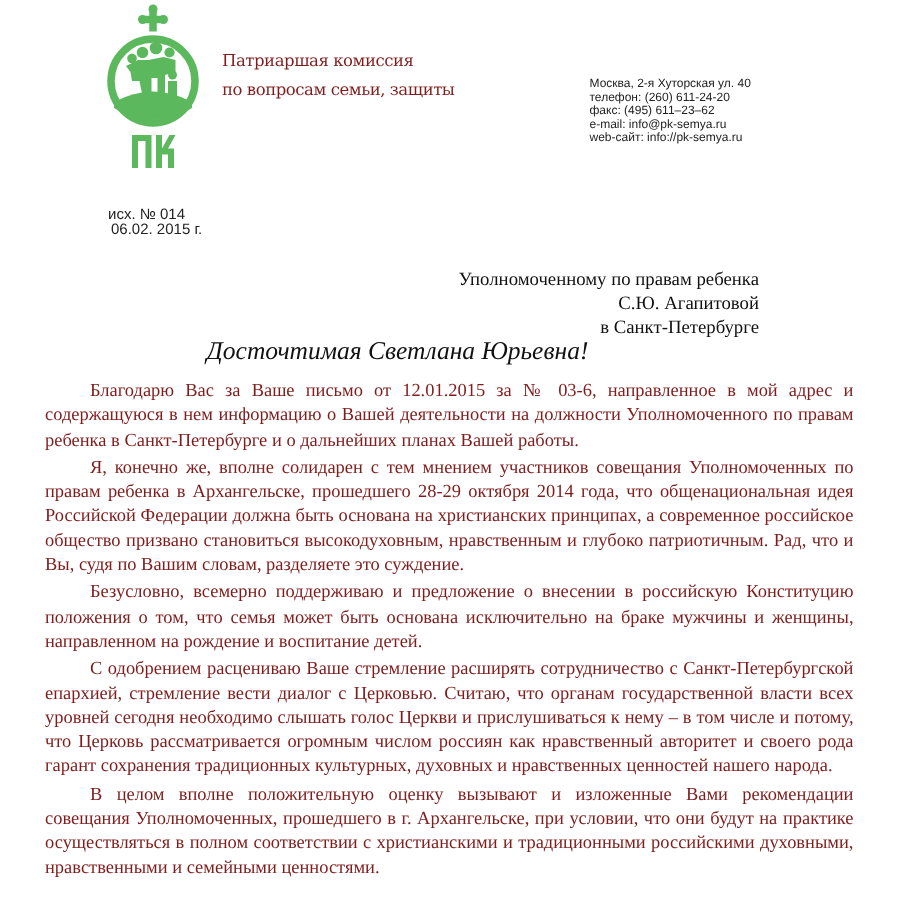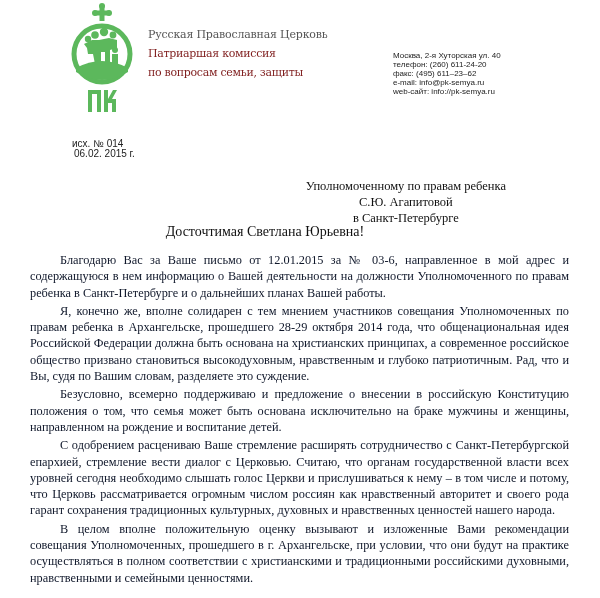--- a/index.html
+++ b/index.html
@@ -4,23 +4,23 @@
 <style>
   html, body { margin: 0; padding: 0; background: #ffffff; }
   body { width: 600px; height: 598px; position: relative; overflow: hidden; }
   .logo { position: absolute; left: 62px; top: 2px; width: 80px; height: 118px; }
   .org { position: absolute; left: 148px; top: 28px; }
   .org-sub { font-family: "DejaVu Serif", serif; font-size: 11px; color: #555; letter-spacing: -0.2px; }
   .org-title { font-family: "DejaVu Serif", serif; font-size: 11px; line-height: 19px; color: #7f1d1d; margin-top: 3px; letter-spacing: -0.3px; }
   .contacts { position: absolute; left: 393px; top: 51px; font-family: "Liberation Sans", sans-serif; font-size: 8px; line-height: 9px; color: #222; }
   .outno { position: absolute; left: 72px; top: 139px; font-family: "Liberation Sans", sans-serif; font-size: 10px; line-height: 9.5px; color: #222; }
   .outno .d { padding-left: 2px; }
-  .addressee { position: absolute; right: 94px; top: 178px; text-align: center; font-family: "Liberation Serif", serif; font-size: 12.5px; line-height: 16px; color: #111; }
-  .greeting { position: absolute; left: 0; width: 520px; top: 224px; text-align: center; font-family: "Liberation Serif", serif; font-size: 14px; color: #111; padding-left: 10px; box-sizing: border-box; }
-  .body { position: absolute; left: 30px; width: 539px; top: 252px; font-family: "Liberation Serif", serif; font-size: 12.3px; line-height: 16.3px; color: #0f172a; }
+  .addressee { position: absolute; right: 94px; top: 178px; text-align: right; font-family: "Liberation Serif", serif; font-size: 12.5px; line-height: 16px; color: #111; }
+  .greeting { position: absolute; left: 0; width: 520px; top: 224px; text-align: center; font-family: "Liberation Serif", serif; font-size: 17px; color: #111; padding-left: 10px; box-sizing: border-box; font-style: italic; }
+  .body { position: absolute; left: 30px; width: 539px; top: 252px; font-family: "Liberation Serif", serif; font-size: 12.3px; line-height: 16.3px; color: #7f1d1d; }
   .body p { margin: 0 0 0 0; text-indent: 30px; text-align: justify; }
   .body p + p { margin-top: 2px; }
 </style>
 </head>
 <body>
 
 <div class="logo">
   <svg width="80" height="118" viewBox="0 0 80 118">
     <g fill="#5cb85c">
 
@@ -42,21 +42,20 @@
       <path d="M22 42 L30 38 L37 38 L47 36 L55 38 L55 46 L48 48 L48 62 L43 62 L43 50 L39 50 L39 62 L33 62 L31 52 L26 52 L25 46 Z"></path>
       <rect x="50" y="52" width="6" height="12"></rect>
 
       <path d="M26 88 L39 88 L39 110 L35 110 L35 92 L30 92 L30 110 L26 110 Z"></path>
       <path d="M42 88 L46 88 L46 97 L51 88 L55 88 L50 97 L54 97 L54 110 L50 110 L50 101 L46 101 L46 110 L42 110 Z"></path>
     </g>
   </svg>
 </div>
 
 <div class="org">
-  <div class="org-sub">Русская Православная Церковь</div>
   <div class="org-title">
     <div>Патриаршая комиссия</div>
     <div>по вопросам семьи, защиты</div>
   </div>
 </div>
 
 <div class="contacts">
   <div>Москва, 2-я Хуторская ул. 40</div>
   <div>телефон: (260) 611-24-20</div>
   <div>факс: (495) 611–23–62</div>

